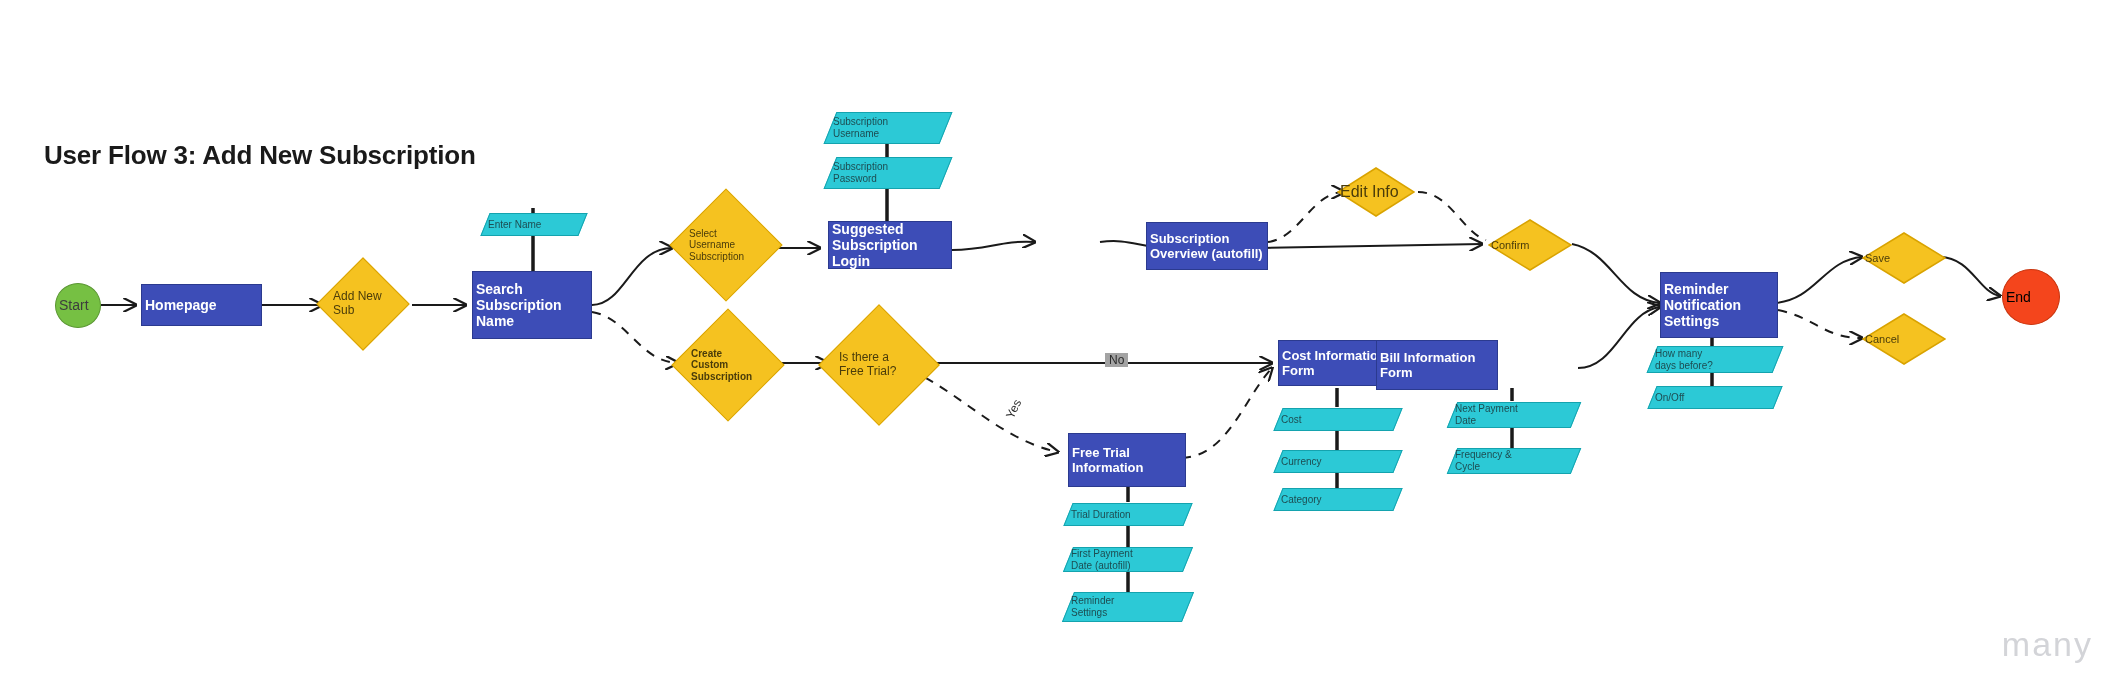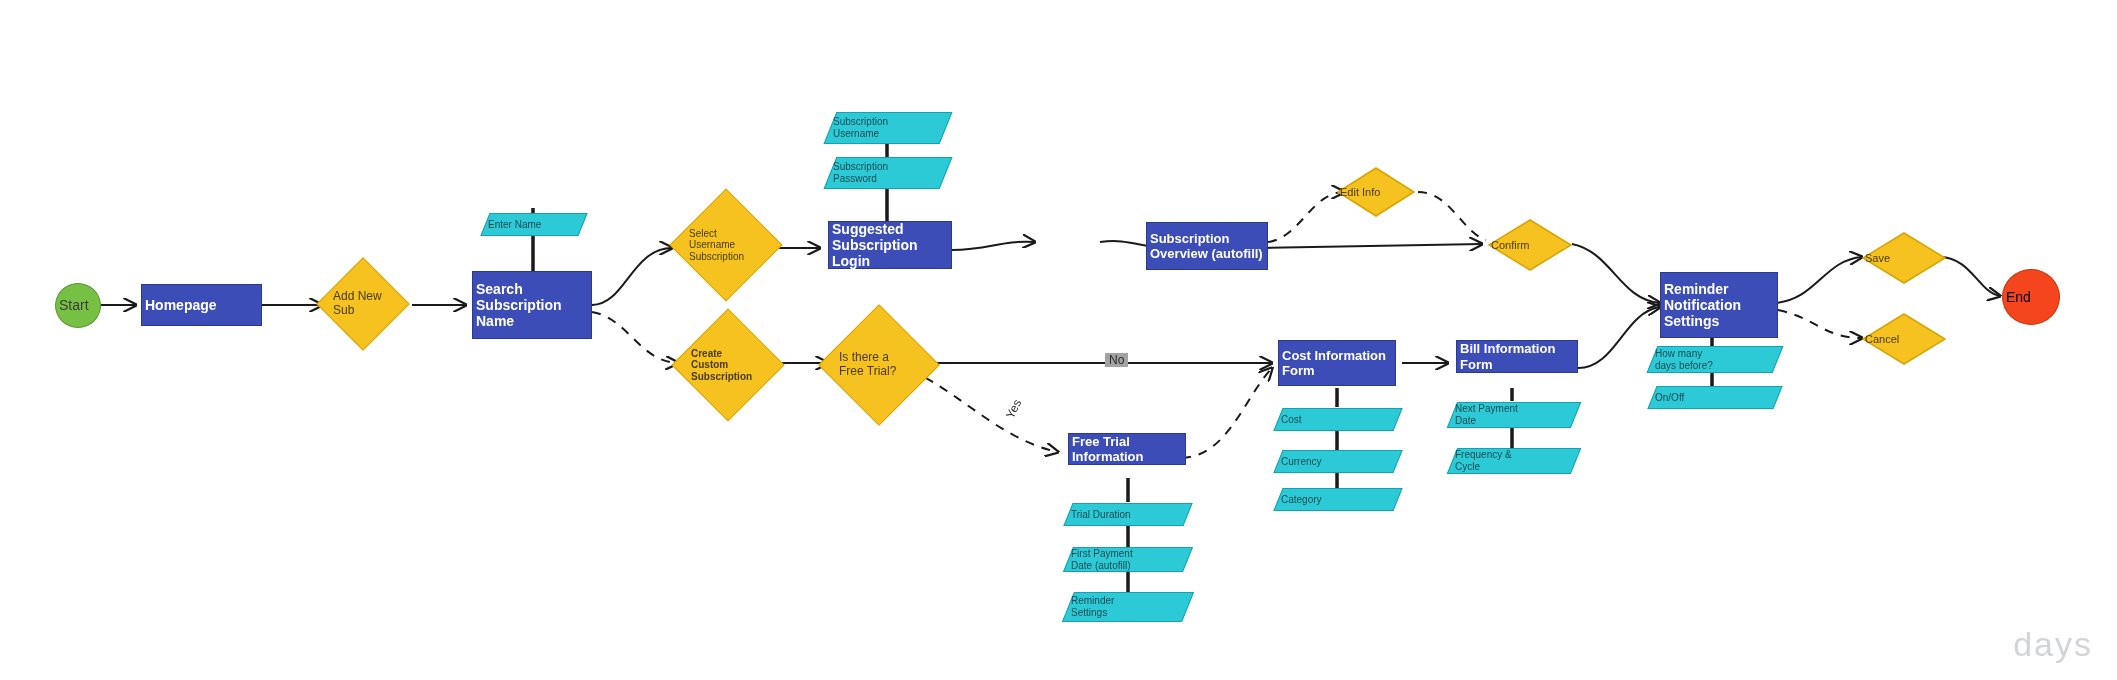--- a/index.html
+++ b/index.html
@@ -148,20 +148,21 @@
   .edge-label.rot {
     transform: rotate(-64deg);
     background: transparent;
   }
 </style>
 </head>
 <body>
 
 <div id="board">
 
+  <div id="title">User Flow 3: Add New Subscription</div>
 
   <svg id="edges" viewBox="0 0 2117 680" xmlns="http://www.w3.org/2000/svg">
     <defs>
       <marker id="arw" viewBox="0 0 10 10" refX="9" refY="5" markerWidth="7" markerHeight="7" orient="auto-start-reverse">
         <path d="M 0 0 L 10 5 L 0 10" fill="none" stroke="#1a1a1a" stroke-width="1.6"></path>
       </marker>
     </defs>
     <g fill="none" stroke="#1a1a1a" stroke-width="2">
 
       <path d="M 101 305 L 136 305" marker-end="url(#arw)"></path>
@@ -283,21 +284,21 @@
     <span class="lbl">Suggested
 Subscription Login</span>
   </div>
 
 
   <div class="node proc" style="left:1146px; top:222px; width:122px; height:48px; font-size:13px;">
     <span class="lbl">Subscription
 Overview (autofill)</span>
   </div>
 
-  <div class="node diamond" style="left:1337px; top:167px; width:78px; height:50px; font-size:11px;">
+  <div class="node diamond" style="left:1337px; top:167px; width:78px; height:50px; font-size:16px;">
     <span class="dshape" style="transform:none; background:transparent; border:none;">
       <svg viewBox="0 0 78 50" preserveAspectRatio="none" width="100%" height="100%">
         <polygon points="39,1 77,25 39,49 1,25" fill="#F5C220" stroke="#d9a300" stroke-width="1.5"></polygon>
       </svg>
     </span>
     <span class="lbl">Edit Info</span>
   </div>
 
   <div class="node diamond" style="left:1488px; top:219px; width:84px; height:52px; font-size:11px;">
     <span class="dshape" style="transform:none; background:transparent; border:none;">
@@ -307,21 +308,21 @@
     </span>
     <span class="lbl">Confirm</span>
   </div>
 
   <div class="node diamond" style="left:836px; top:322px; width:86px; height:86px; font-size:12px;">
     <span class="dshape"></span>
     <span class="lbl">Is there a
 Free Trial?</span>
   </div>
 
-  <div class="node proc" style="left:1068px; top:433px; width:118px; height:32px; font-size:13px;">
+  <div class="node proc" style="left:1068px; top:433px; width:118px; height:54px; font-size:13px;">
     <span class="lbl">Free Trial
 Information</span>
   </div>
 
   <div class="node data" style="left:1068px; top:503px; width:120px; height:23px; font-size:10px;">
     <span class="pshape"></span>
     <span class="lbl">Trial Duration</span>
   </div>
 
   <div class="node data" style="left:1068px; top:547px; width:120px; height:25px; font-size:10px;">
@@ -349,21 +350,21 @@
   <div class="node data" style="left:1278px; top:450px; width:120px; height:23px; font-size:10px;">
     <span class="pshape"></span>
     <span class="lbl">Currency</span>
   </div>
 
   <div class="node data" style="left:1278px; top:488px; width:120px; height:23px; font-size:10px;">
     <span class="pshape"></span>
     <span class="lbl">Category</span>
   </div>
 
-  <div class="node proc" style="left:1456px; top:340px; width:122px; height:33px; font-size:13px;">
+  <div class="node proc" style="left:1376px; top:340px; width:122px; height:50px; font-size:13px;">
     <span class="lbl">Bill Information
 Form</span>
   </div>
 
   <div class="node data" style="left:1452px; top:402px; width:124px; height:26px; font-size:10px;">
     <span class="pshape"></span>
     <span class="lbl">Next Payment
 Date</span>
   </div>
 
@@ -409,15 +410,15 @@
   </div>
 
   <div class="node term-end" style="left:2002px; top:269px; width:58px; height:56px; font-size:14px;">
     <span class="lbl">End</span>
   </div>
 
   <div class="edge-label" style="left:1105px; top:353px;">No</div>
 
   <div class="edge-label rot" style="left:1000px; top:402px;">Yes</div>
 
-  <div id="watermark">days</div>
+  <div id="watermark">many</div>
 
 </div>
 
 </body></html>

